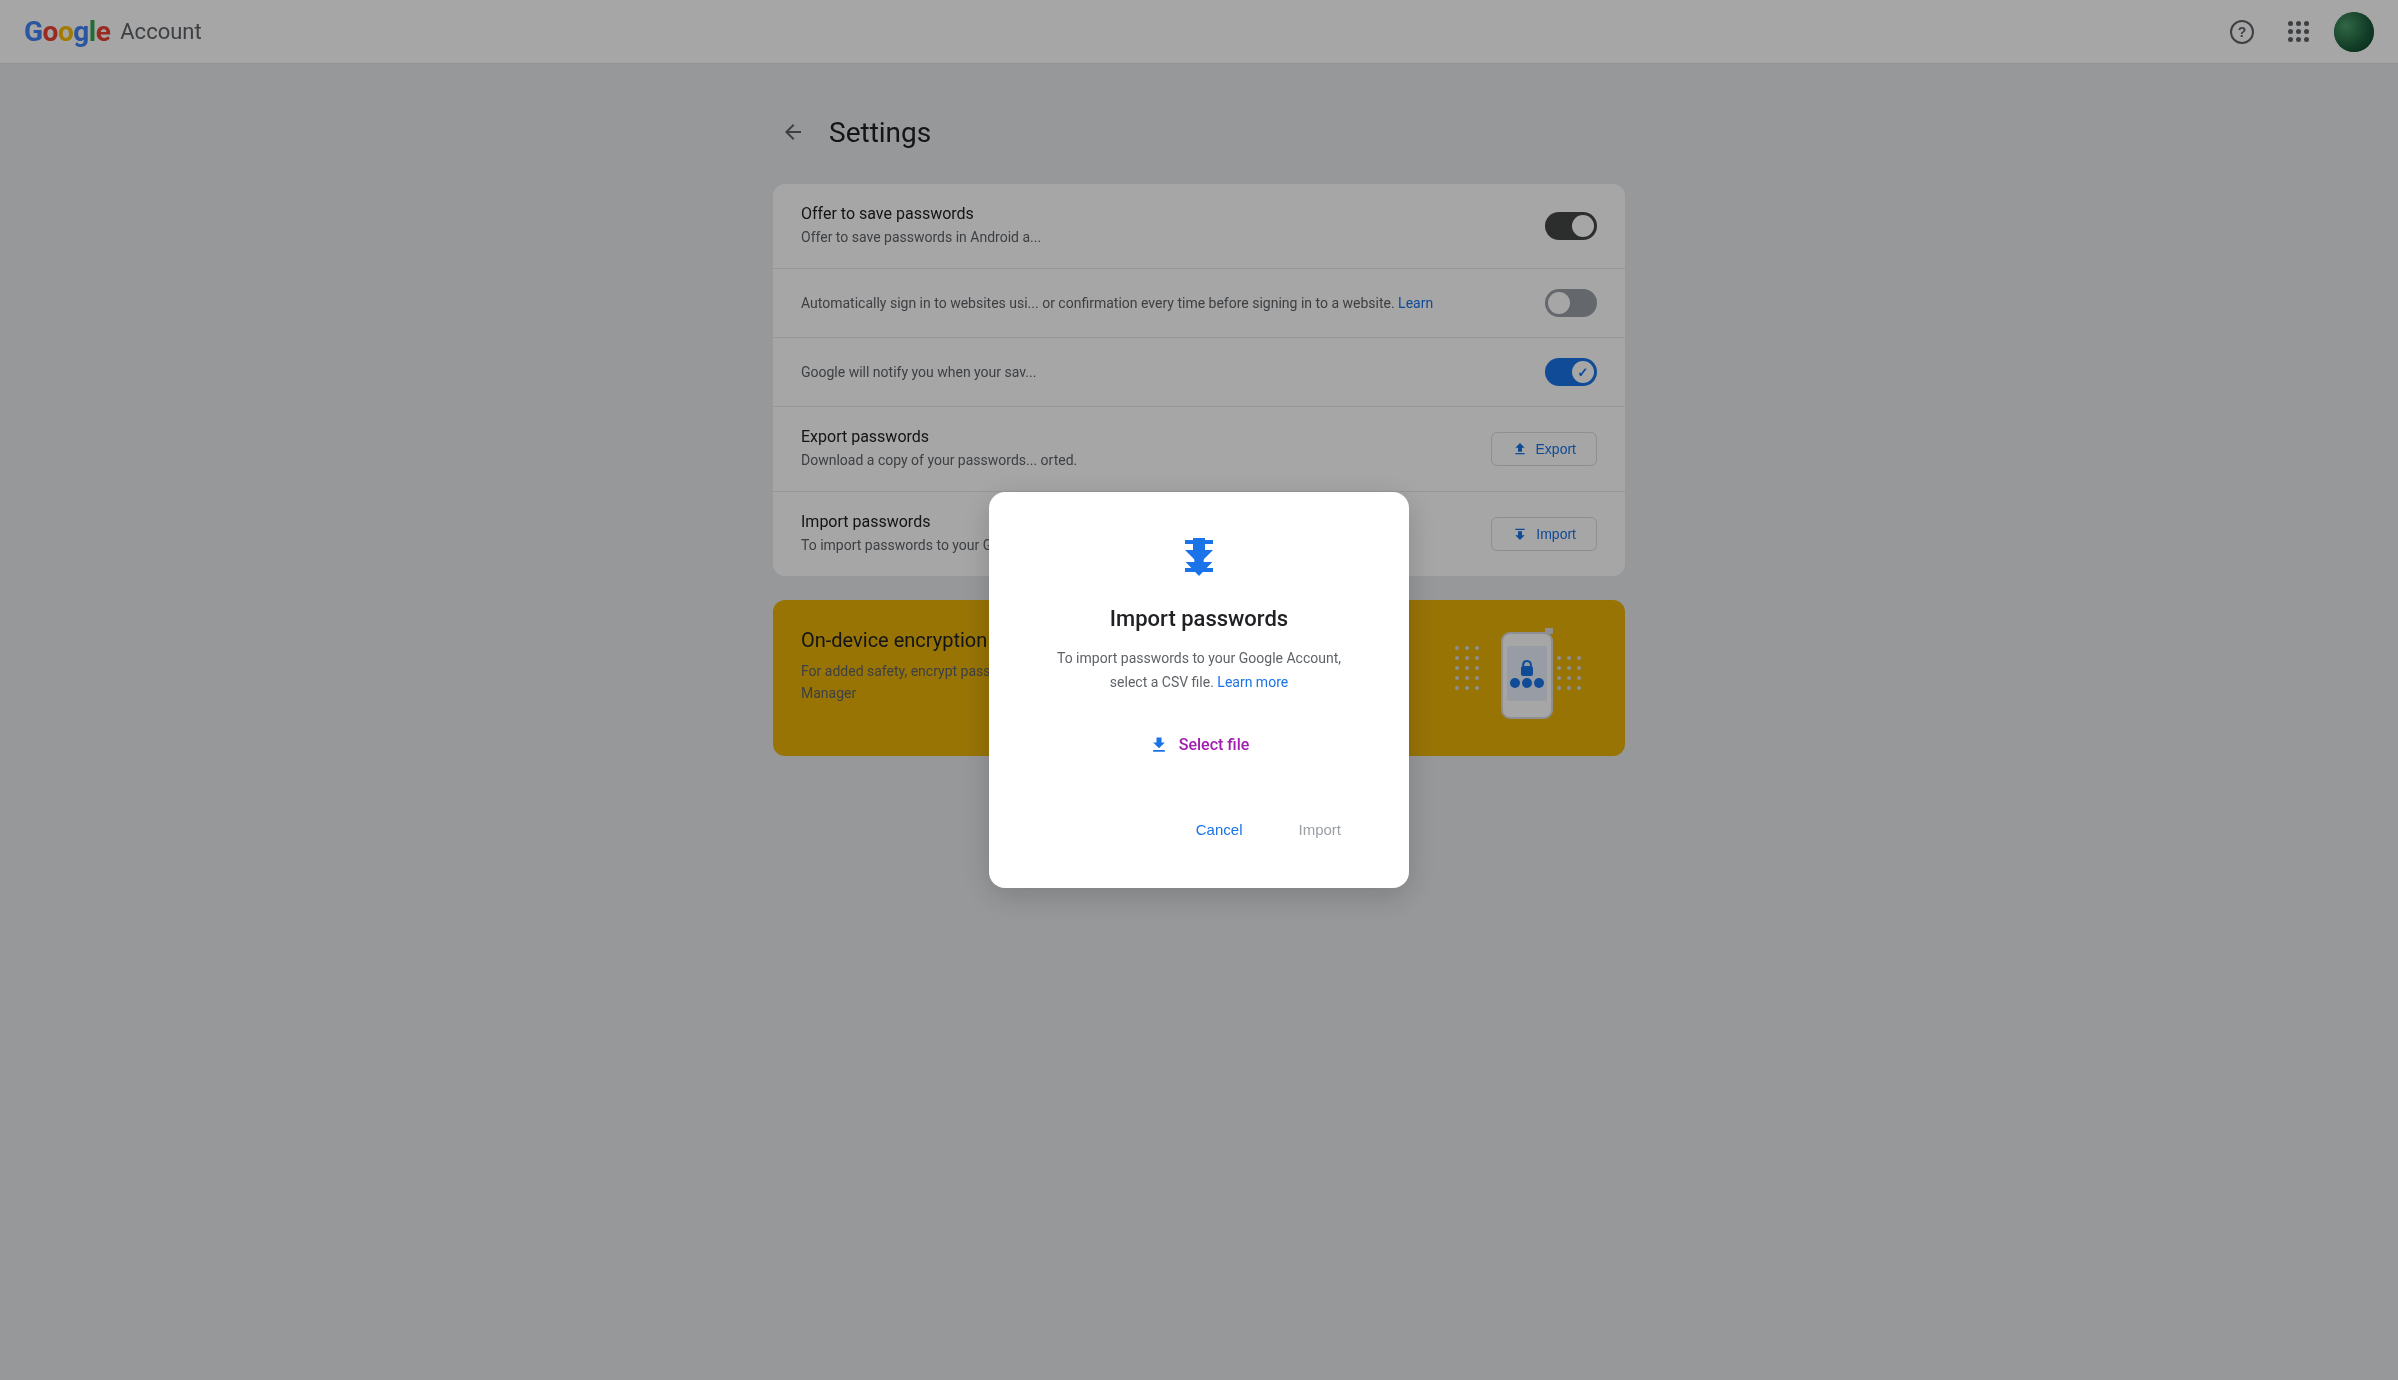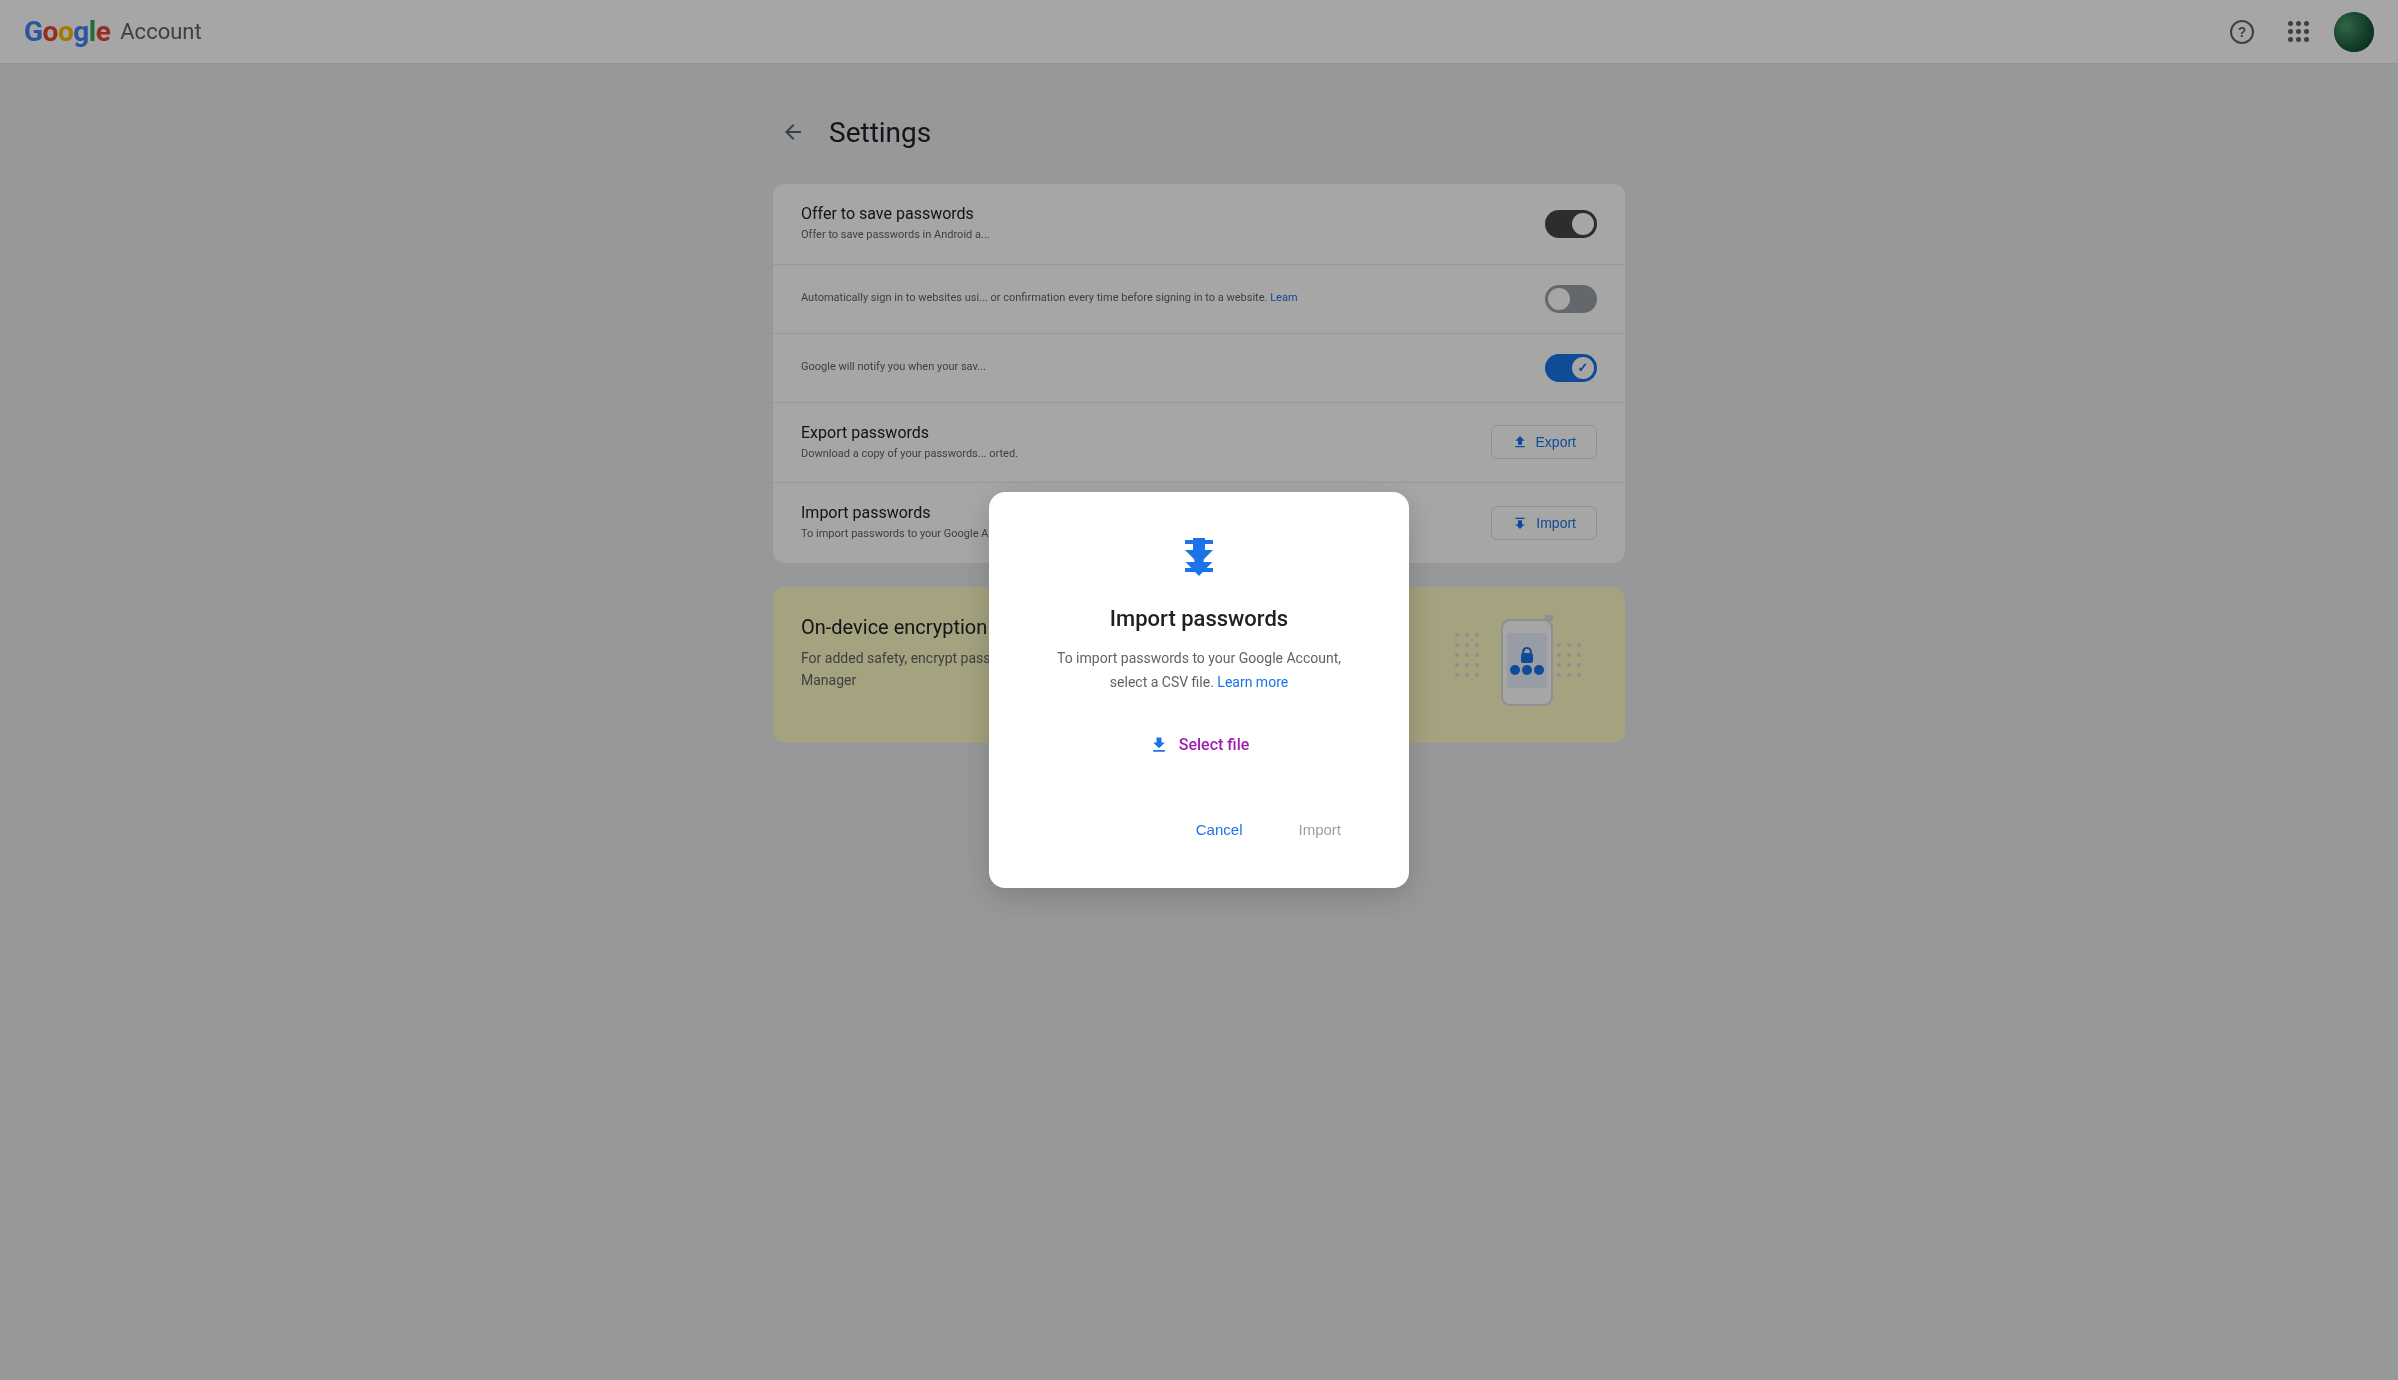--- a/index.html
+++ b/index.html
@@ -149,21 +149,21 @@
     }
     .settings-row:last-child { border-bottom: none; }
     .settings-row-content { flex: 1; }
     .settings-row-title {
       font-size: 16px;
       color: #202124;
       font-weight: 400;
       margin-bottom: 4px;
     }
     .settings-row-desc {
-      font-size: 11px;
+      font-size: 14px;
       color: #5f6368;
       line-height: 1.5;
     }
     .settings-row-desc a {
       color: #1a73e8;
       text-decoration: none;
     }
     .settings-row-action {
       margin-left: 24px;
       flex-shrink: 0;
@@ -224,21 +224,21 @@
       border-radius: 6px;
       background: #fff;
       color: #1a73e8;
       font-size: 14px;
       font-weight: 500;
       cursor: pointer;
     }
 
     
     .encryption-card {
-      background: #fef9c3;
+      background: #eab308;
       border-radius: 12px;
       padding: 28px;
       display: flex;
       align-items: flex-start;
       gap: 36px;
     }
     .encryption-content { flex: 1; }
     .encryption-title {
       font-size: 20px;
       color: #202124;

